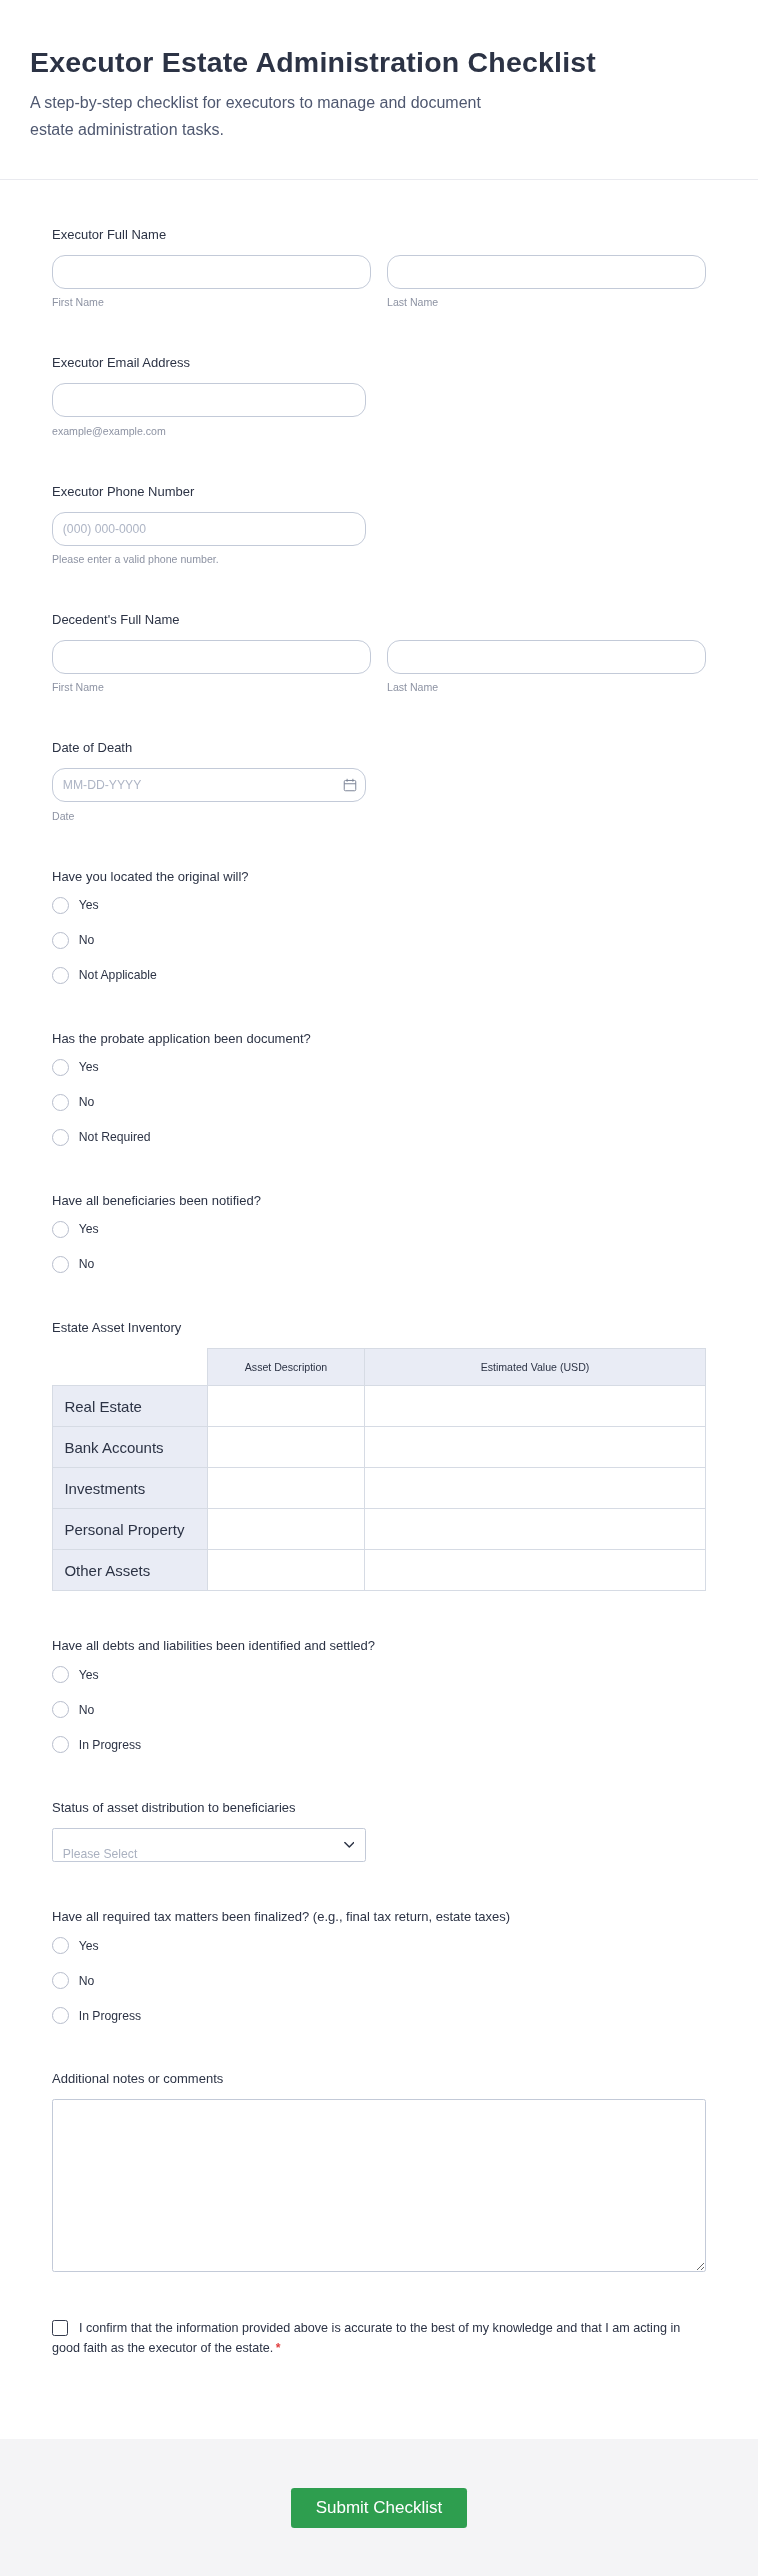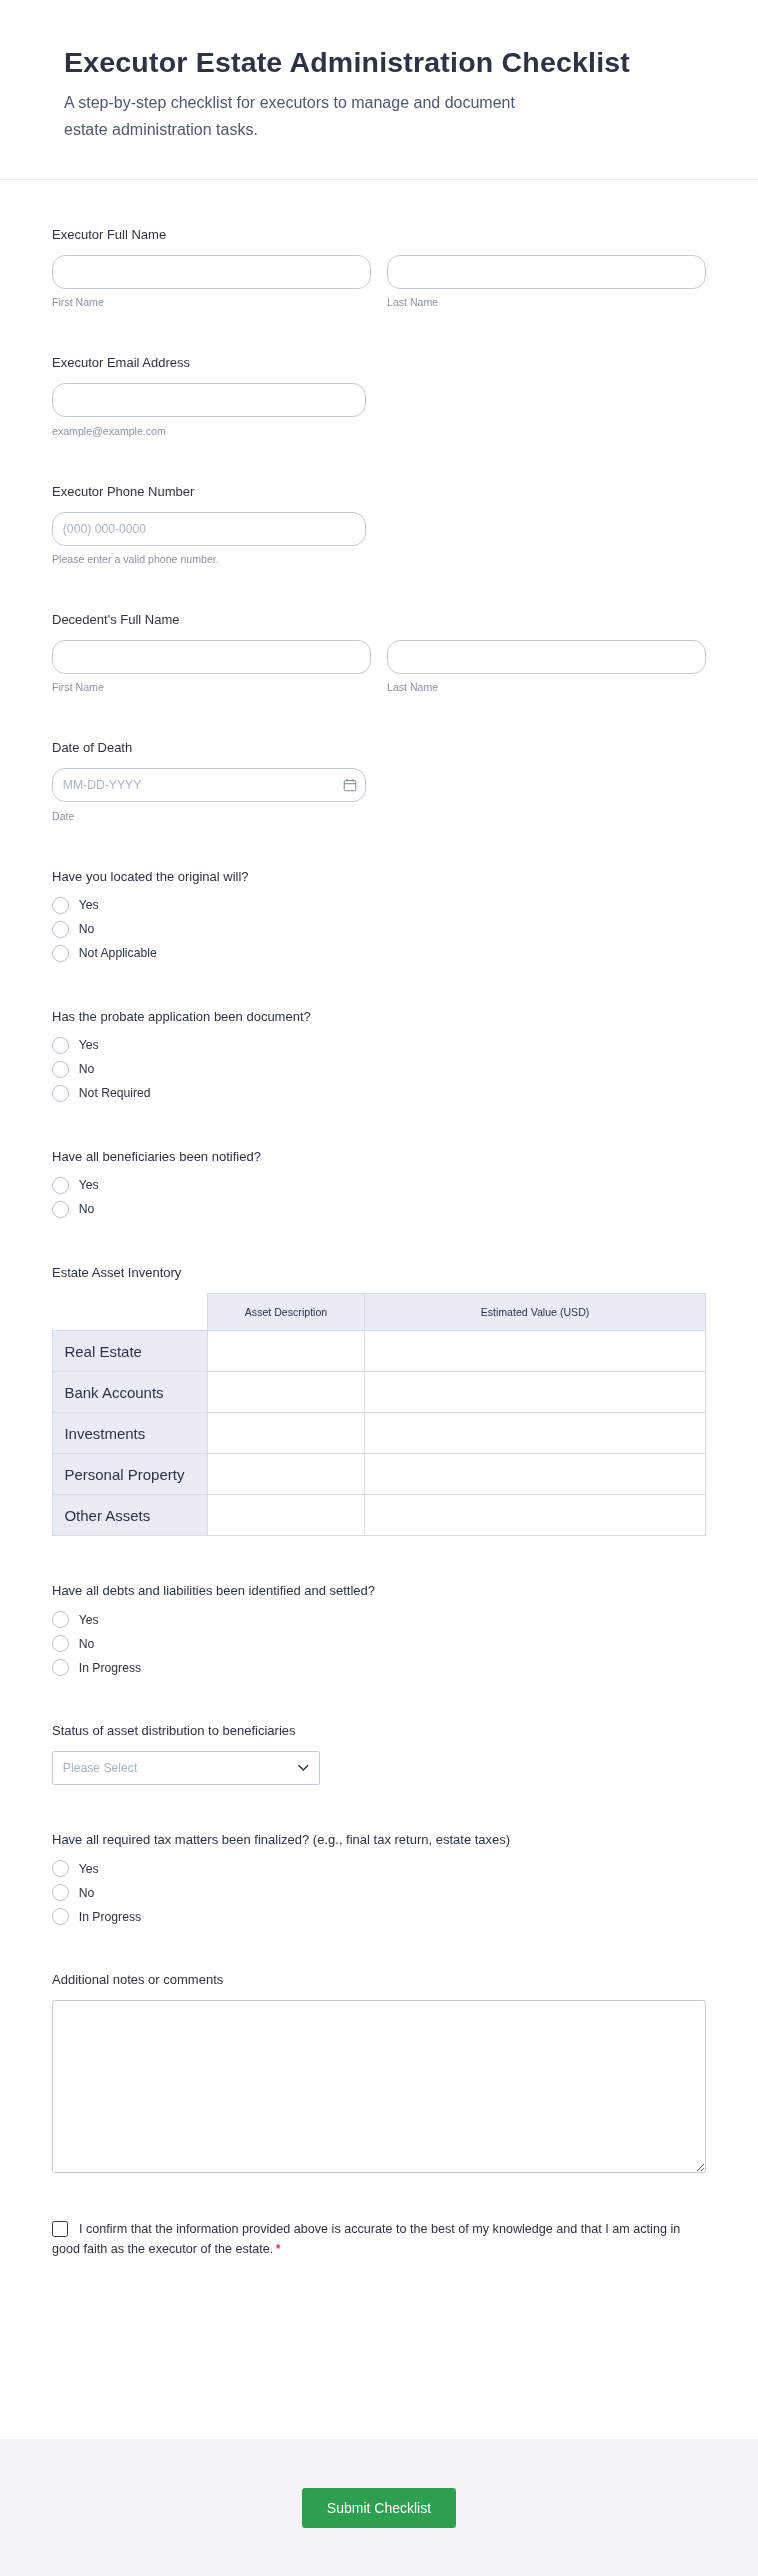--- a/index.html
+++ b/index.html
@@ -12,21 +12,21 @@
   .page {
     width: 758px;
     min-height: 2576px;
     display: flex;
     flex-direction: column;
     background: #fff;
   }
 
   
   .form-header {
-    padding: 46px 52px 36px 64px;
+    padding: 46px 52px 36px 30px;
     border-bottom: 0.8px solid #e9eaef;
     background: #fff;
   }
   .form-title {
     font-size: 28.5px;
     font-weight: 700;
     color: var(--heading, #2c3345);
     letter-spacing: 0.2px;
   }
   .form-subtitle {
@@ -68,21 +68,21 @@
   .sublabel { margin-top: 7.3px; font-size: 10.6px; color: #8d93a3; }
 
   .input-icon-wrap { position: relative; width: 314px; }
   .input-icon-wrap .text-input { width: 100%; padding-right: 31px; }
   .cal-icon {
     position: absolute; right: 9px; top: 50%;
     transform: translateY(-50%); line-height: 0;
   }
 
   
-  .options { display: flex; flex-direction: column; gap: 7px; }
+  .options { display: flex; flex-direction: column; gap: 18px; }
   .radio-option {
     display: flex; align-items: center; gap: 9.8px;
     cursor: pointer; width: max-content;
   }
   .radio-circle {
     width: 17px; height: 17px;
     border: 0.8px solid #b7bdcc; border-radius: 50%;
     background: #fff; flex: none;
   }
   .opt-text { font-size: 12.2px; color: #2c3345; }
@@ -103,23 +103,23 @@
   }
   .asset-table td { background: #fff; padding: 0; }
   .cell-input {
     width: 100%; height: 39px; border: none; outline: none;
     background: transparent; padding: 0 8.2px;
     font-family: "Liberation Sans", sans-serif; font-size: 11.4px; color: #2c3345;
   }
 
   
   .select-box {
-    position: relative; width: 268px; height: 34px;
+    position: relative; width: 314px; height: 34px;
     border: 0.8px solid #c3cad8; border-radius: 2.4px; background: #fff;
-    display: flex; align-items: center; padding: 0 33px 0 9.8px;
+    display: flex; align-items: flex-end; padding: 0 33px 0 9.8px;
     cursor: pointer;
   }
   .select-value { font-size: 12.2px; color: #aab1c0; }
   .chev {
     position: absolute; right: 10.6px; top: 50%;
     transform: translateY(-50%); line-height: 0;
   }
 
   
   .notes-textarea {
@@ -150,21 +150,21 @@
     margin-top: auto;
     background: #f4f4f6;
     height: 137px;
     display: flex; align-items: center; justify-content: center;
   }
   .submit-btn {
     background: var(--submit-green, #2e9e4f);
     color: #fff; border: none; border-radius: 3.3px;
     height: 40px; padding: 0 24.5px;
     font-family: "Liberation Sans", sans-serif;
-    font-size: 14px; font-weight: 500;
+    font-size: 17px; font-weight: 500;
     cursor: pointer;
   }
 </style>
 </head>
 <body>
 
 <div class="page">
 
   <header class="form-header">
     <h1 class="form-title">Executor Estate Administration Checklist</h1>

